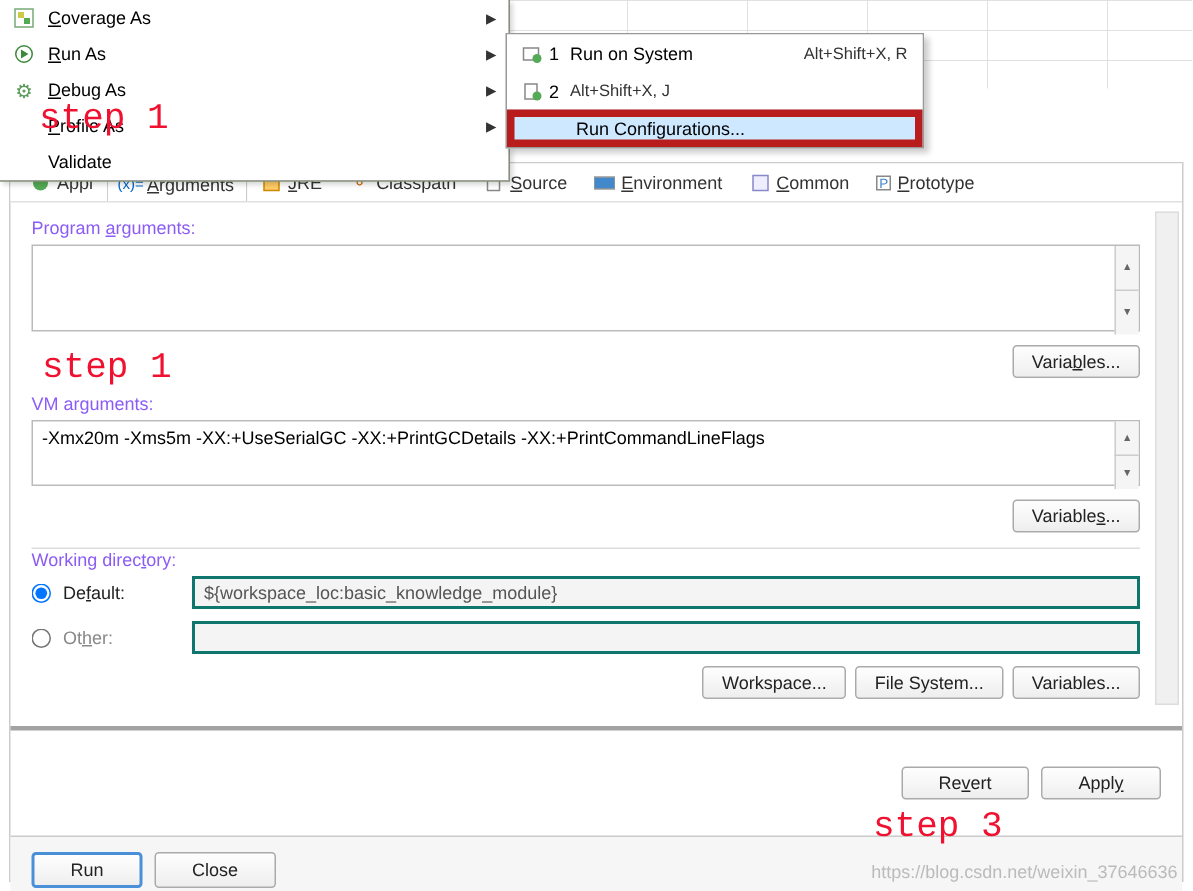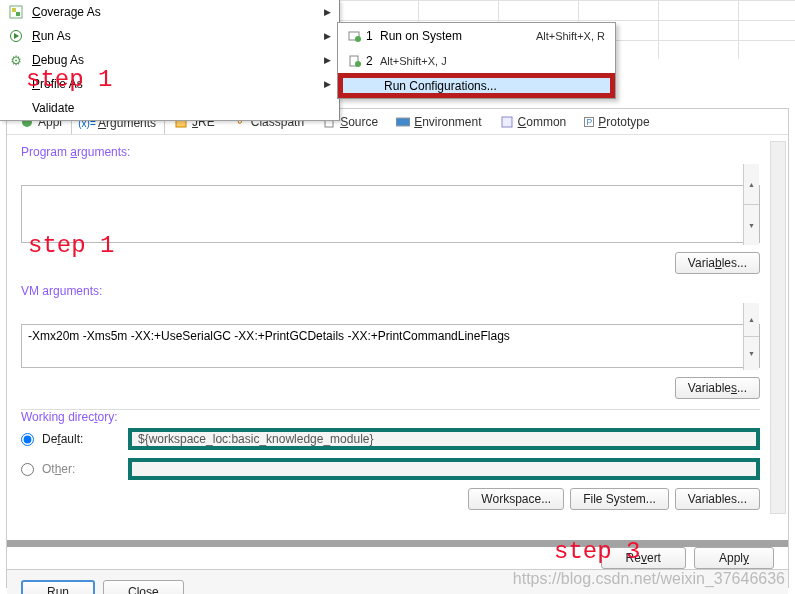--- a/index.html
+++ b/index.html
@@ -33,50 +33,50 @@
 .tab { display: flex; align-items: center; padding: 4px 8px; border: 1px solid transparent; border-bottom: none; gap: 4px; color: #333; }
 .tab.active { border-color: #ccc; background: #fff; position: relative; top: 1px; border-radius: 3px 3px 0 0; }
 .tab .tico { width: 14px; height: 14px; display: flex; align-items: center; justify-content: center; }
 .tab u { text-decoration: underline; }
 
 .pane { padding: 10px 14px 10px 14px; position: relative; }
 .scroll-track { position: absolute; right: 2px; top: 6px; bottom: 6px; width: 16px; background: #f0f0f0; border: 1px solid #ddd; }
 
 .field-lbl { margin-bottom: 4px; color: #8b5cf6; }
 .field-lbl u { text-decoration: underline; }
-.txtarea { width: 100%; height: 58px; border: 1px solid #bbb; background: #fff; padding: 4px 6px; resize: none; font-family: inherit; margin-top: 22px; }
+.txtarea { width: 100%; height: 58px; border: 1px solid #bbb; background: #fff; padding: 4px 6px; resize: none; font-family: inherit; }
 .txtarea.filled { height: 44px; }
 .spin { position: absolute; right: 1px; top: 1px; bottom: 1px; width: 16px; display: flex; flex-direction: column; }
 .spin div { flex: 1; background: #f5f5f5; border-left: 1px solid #ccc; display: flex; align-items: center; justify-content: center; font-size: 7px; color: #666; }
 .spin div:first-child { border-bottom: 1px solid #ccc; }
 .ta-wrap { position: relative; margin-bottom: 6px; }
 
 .btn-row { display: flex; justify-content: flex-end; margin-bottom: 10px; }
 .btn { border: 1px solid #aaa; background: linear-gradient(#fefefe, #eee); padding: 3px 12px; border-radius: 3px; cursor: pointer; font-size: 12px; color: #222; }
 
 .wd-sec { border-top: 1px solid #ddd; margin-top: 6px; }
 .wd-row { display: flex; align-items: center; margin-bottom: 8px; gap: 6px; }
 .wd-row input[type=radio] { margin-right: 2px; }
 .wd-row .rlbl { width: 80px; color: #222; }
 .wd-row .rlbl.dis { color: #888; }
-.wd-row .txt { flex: 1; height: 22px; border: 4px solid #0f766e; padding: 2px 6px; background: #fff; }
+.wd-row .txt { flex: 1; height: 22px; border: 2px solid #0f766e; padding: 2px 6px; background: #fff; }
 .wd-row .txt[disabled] { background: #f4f4f4; color: #555; }
 
 .wd-btns { display: flex; justify-content: flex-end; gap: 6px; margin-top: 4px; }
 
-.dlg-foot1 { border-top: 7px solid #a3a3a3; padding: 0 14px; display: flex; justify-content: flex-end; gap: 8px; margin-top: 20px; }
+.dlg-foot1 { border-top: 3px solid #a3a3a3; padding: 24px 14px; display: flex; justify-content: flex-end; gap: 8px; margin-top: 8px; }
 .dlg-foot2 { border-top: 1px solid #ccc; padding: 10px 14px; display: flex; justify-content: flex-start; gap: 8px; background: #f6f6f6; }
 .btn.primary { border: 2px solid #4a90d9; }
 .btn.wide { padding: 3px 24px; }
 
 
 .step { position: absolute; color: #f01030; font: 24px "Courier New", monospace; font-weight: normal; z-index: 50; }
 
 
-.wm { position: absolute; right: 10px; bottom: 6px; color: #bbb; font-size: 16px; z-index: 60; }
+.wm { position: absolute; right: 10px; bottom: 6px; color: #bbb; font-size: 12px; z-index: 60; }
 
 
 .i-cov { width:14px; height:14px; }
 .i-run { width:12px; height:12px; border-radius:50%; border:1px solid #3a8a3a; display:flex; align-items:center; justify-content:center; }
 .i-run::after { content:""; border-left:5px solid #3a8a3a; border-top:3px solid transparent; border-bottom:3px solid transparent; margin-left:1px; }
 .i-bug { color:#5a9a5a; font-size:13px; }
 </style>
 </head>
 <body>
 
@@ -142,21 +142,21 @@
     <span class="sc">Alt+Shift+X, J</span>
   </div>
   <div class="sub-item sep-t hov">
     <span class="ico"></span>
     <span class="lbl" style="padding-left:14px">Run Configurations...</span>
   </div>
 </div>
 
 <div class="step" style="left:26px; top:66px">step 1</div>
 <div class="step" style="left:28px; top:232px">step 1</div>
-<div class="step" style="left:554px; top:538px">step 3</div>
+<div class="step" style="left:582px; top:538px">step 3</div>
 
 <div class="dialog">
   <div class="tabs">
     <div class="tab">
         <span class="tico">
           <svg width="12" height="12">
             <circle cx="6" cy="6" r="5" fill="#5a5"></circle>
           </svg>
         </span>
         <span>Appl</span>

